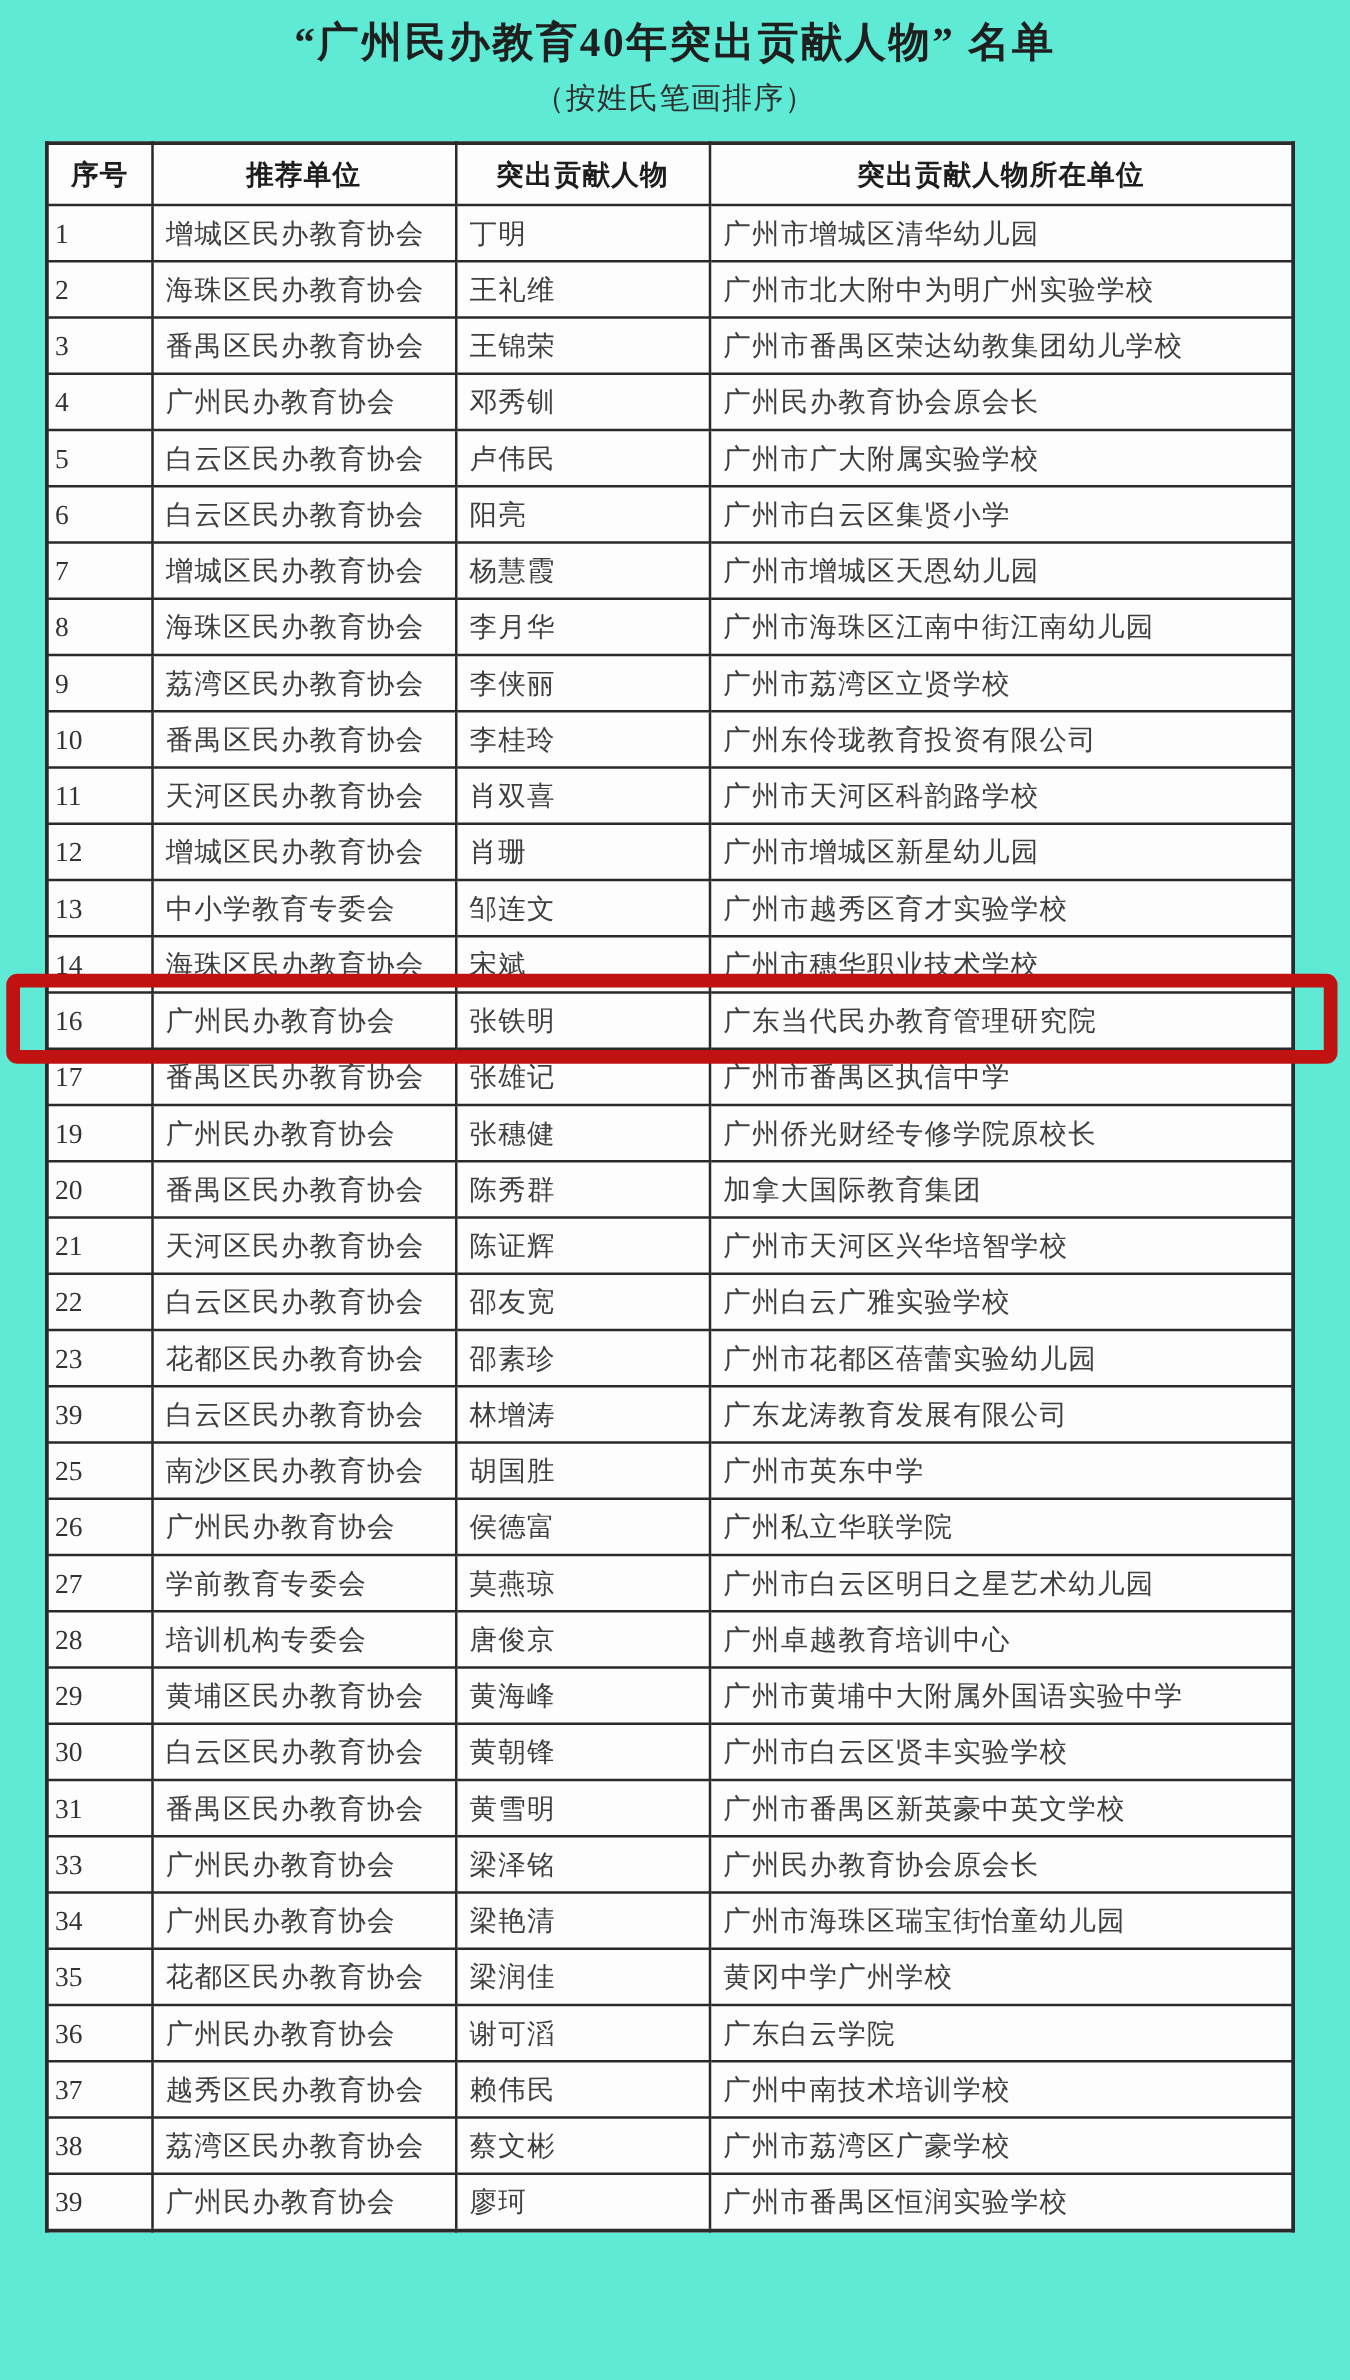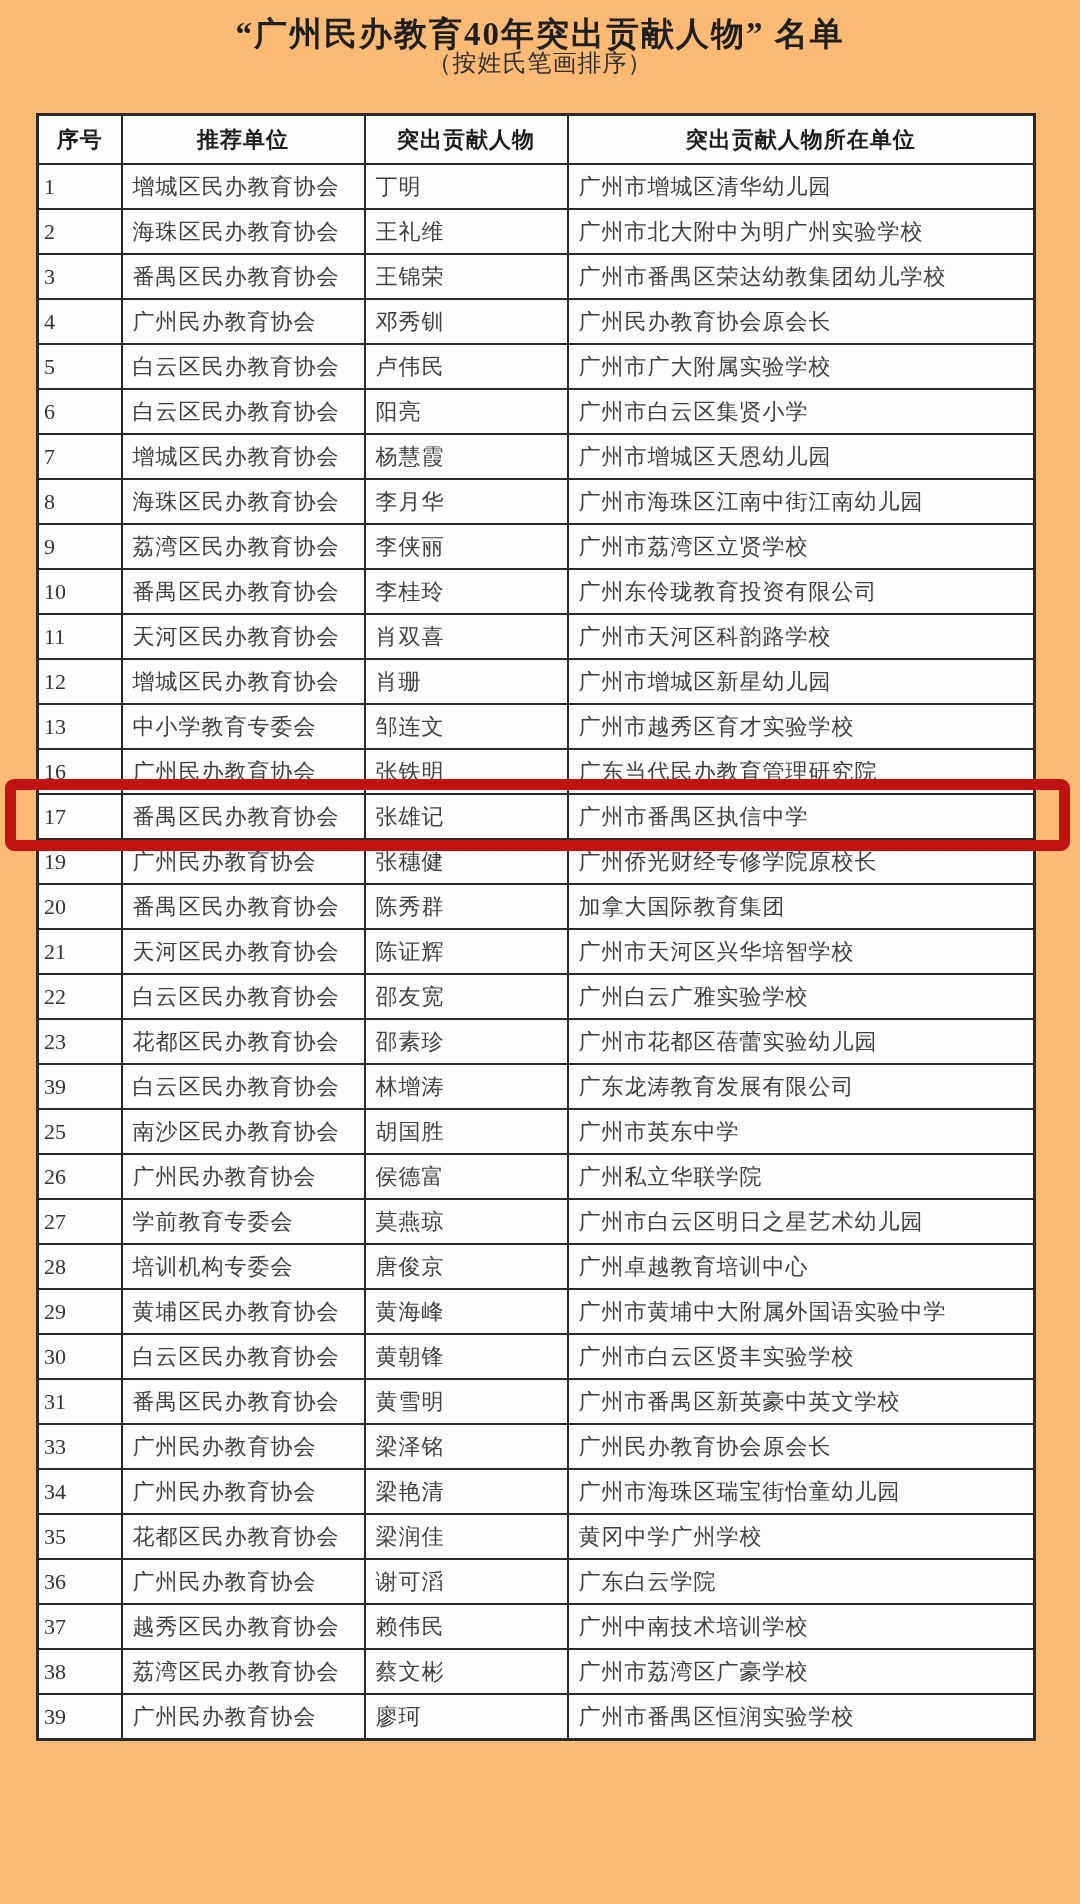--- a/index.html
+++ b/index.html
@@ -4,38 +4,38 @@
 <style>
   html, body {
     margin: 0;
     padding: 0;
     background: #ffffff;
   }
   #page {
     position: relative;
     width: 1080px;
     height: 1904px;
-    background: #fdba74;
+    background: #5eead4;
     overflow: hidden;
     font-family: "Liberation Serif", "DejaVu Serif", serif;
   }
   .doc-title {
     position: absolute;
     top: 12px;
     left: 0;
     width: 100%;
     text-align: center;
     font-size: 33px;
     font-weight: bold;
     color: #1f1f1f;
     letter-spacing: 2px;
   }
   .doc-subtitle {
     position: absolute;
-    top: 47px;
+    top: 62px;
     left: 0;
     width: 100%;
     text-align: center;
     font-size: 24px;
     font-weight: normal;
     color: #2e2e2e;
     letter-spacing: 1px;
   }
   table.roster {
     position: absolute;
@@ -186,20 +186,26 @@
           <td class="c-person">肖珊</td>
           <td class="c-org">广州市增城区新星幼儿园</td>
         </tr>
         <tr>
           <td class="c-no">13</td>
           <td class="c-rec">中小学教育专委会</td>
           <td class="c-person">邹连文</td>
           <td class="c-org">广州市越秀区育才实验学校</td>
         </tr>
         <tr>
+          <td class="c-no">14</td>
+          <td class="c-rec">海珠区民办教育协会</td>
+          <td class="c-person">宋斌</td>
+          <td class="c-org">广州市穗华职业技术学校</td>
+        </tr>
+        <tr>
           <td class="c-no">16</td>
           <td class="c-rec">广州民办教育协会</td>
           <td class="c-person">张铁明</td>
           <td class="c-org">广东当代民办教育管理研究院</td>
         </tr>
         <tr>
           <td class="c-no">17</td>
           <td class="c-rec">番禺区民办教育协会</td>
           <td class="c-person">张雄记</td>
           <td class="c-org">广州市番禺区执信中学</td>

